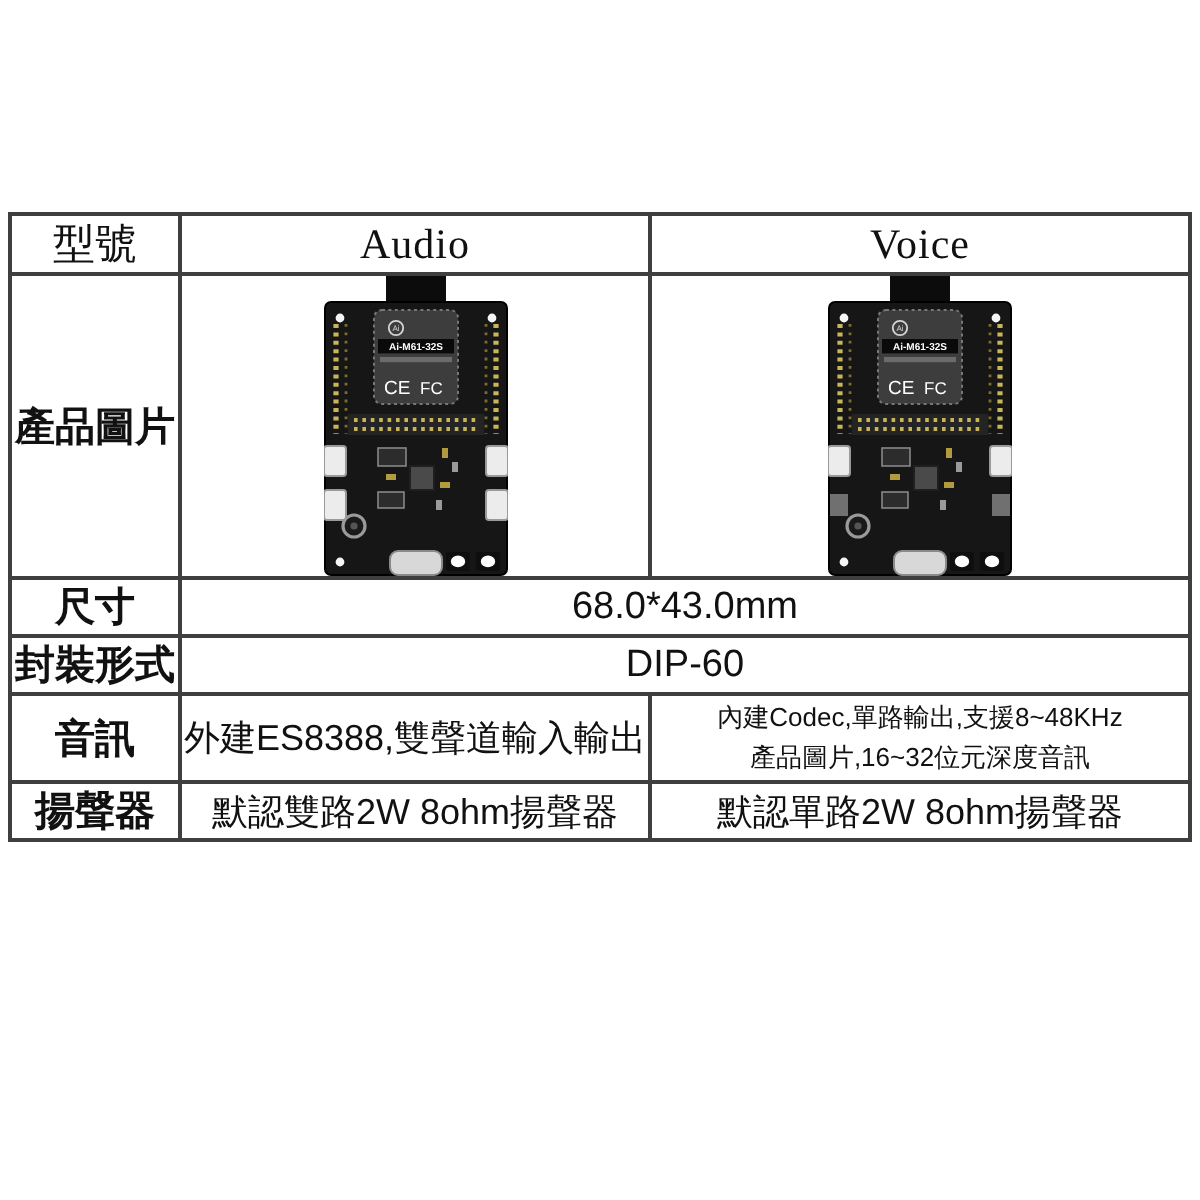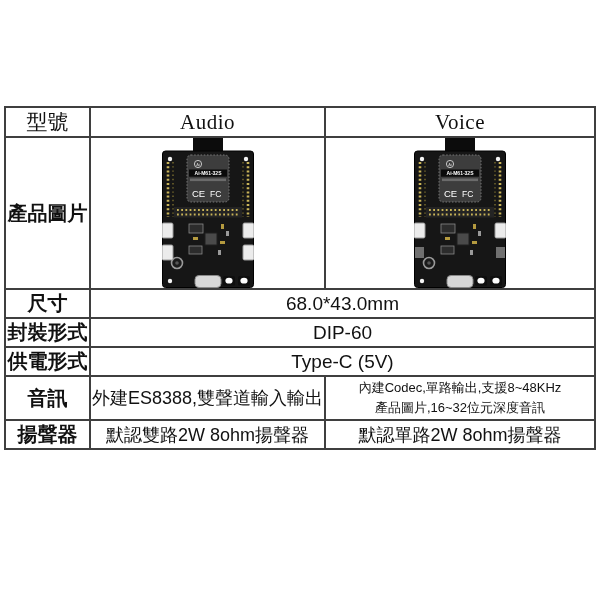--- a/index.html
+++ b/index.html
@@ -157,24 +157,20 @@
       <td class="lbl">尺寸</td>
       <td class="val" colspan="2">68.0*43.0mm</td>
     </tr>
 
 
     <tr class="r-thin">
       <td class="lbl">封裝形式</td>
       <td class="val" colspan="2">DIP-60</td>
     </tr>
 
-    <tr class="r-thin">
-      <td class="lbl">供電形式</td>
-      <td class="val" colspan="2">Type-C (5V)</td>
-    </tr>
 
     <tr class="r-audio">
       <td class="lbl">音訊</td>
       <td class="cell-md">外建ES8388,雙聲道輸入輸出</td>
       <td class="cell-sm">
         <div>內建Codec,單路輸出,支援8~48KHz</div>
         <div>產品圖片,16~32位元深度音訊</div>
       </td>
     </tr>
 

